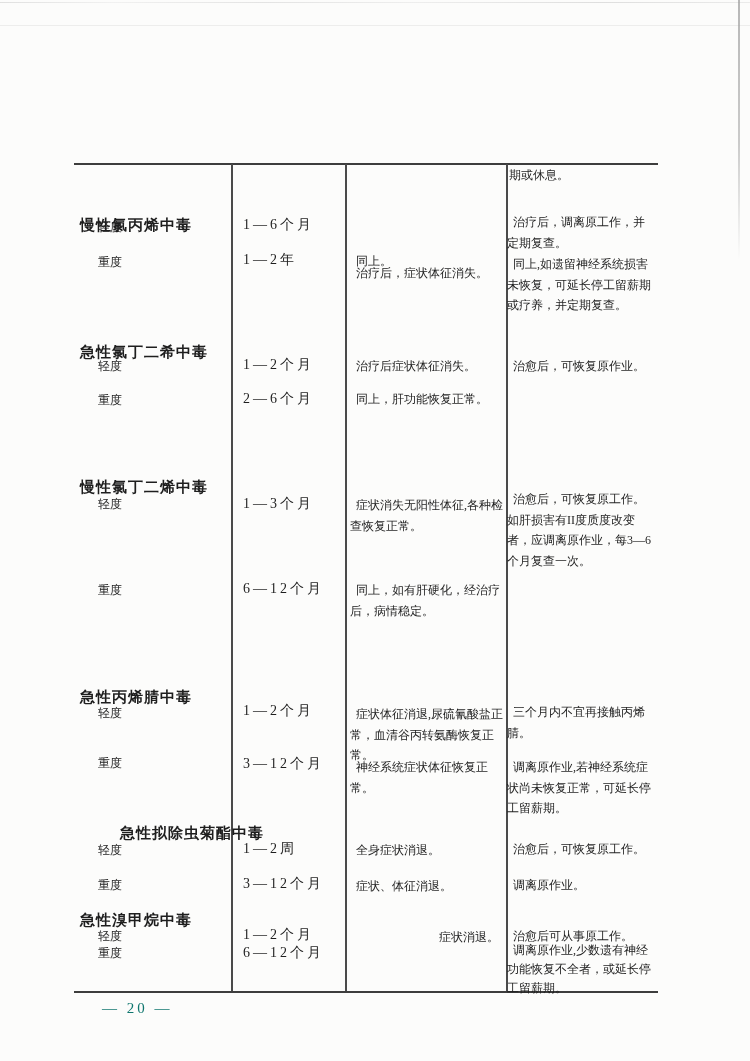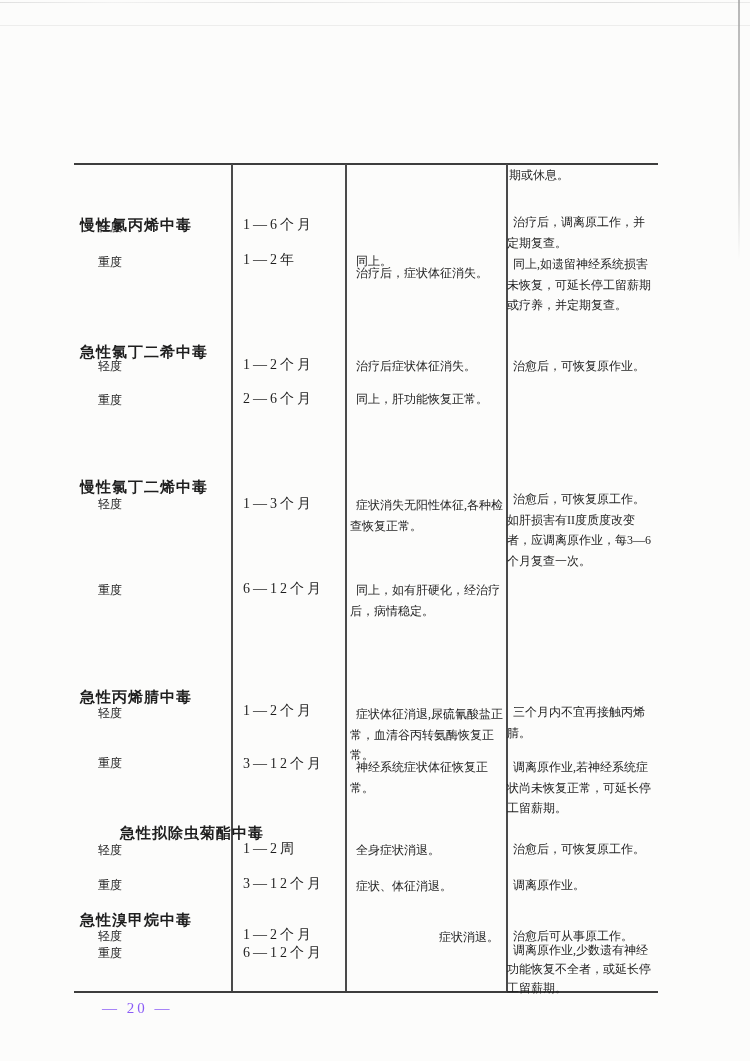--- a/index.html
+++ b/index.html
@@ -16,21 +16,21 @@
   
   .hline{background:#3d3d3d;height:2px;}
   .vline{background:#4a4a4a;width:1.5px;}
   
   .t{font-size:12px;line-height:20.5px;}
   .par{text-indent:6px;}
   .title{font-size:15px;font-weight:bold;letter-spacing:1px;line-height:20px;white-space:nowrap;}
   .sev{font-size:12px;white-space:nowrap;margin-left:11px;}
   .dur{font-size:14px;letter-spacing:3px;white-space:nowrap;}
   .tight{line-height:19px;}
-  .footer{font-size:15px;letter-spacing:3px;white-space:nowrap;color:#8b5cf6;}
+  .footer{font-size:15px;letter-spacing:3px;white-space:nowrap;color:#0f766e;}
 </style>
 </head>
 <body>
 
 <div class="page">
 
   <div class="abs scanline1"></div>
   <div class="abs scanline2"></div>
   <div class="abs scanedge"></div>
 

